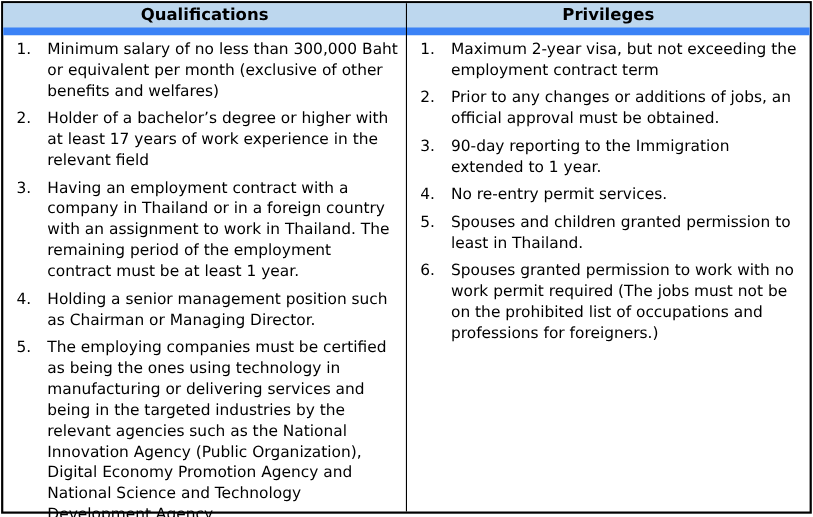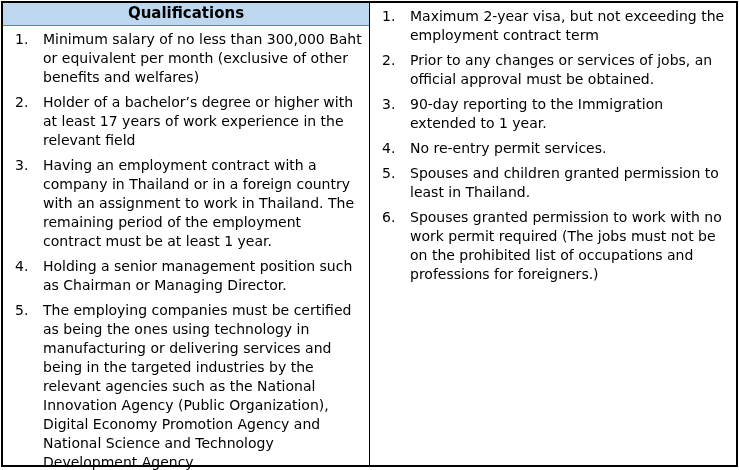--- a/index.html
+++ b/index.html
@@ -26,21 +26,21 @@
     flex: 1 1 50%;
     display: flex;
     flex-direction: column;
     min-width: 0;
   }
   .col + .col {
     border-left: 1px solid #000000;
   }
   .col-header {
     background: var(--header-bg, #BDD7EE);
-    border-bottom: 1px solid #3b82f6;
+    border-bottom: 7px solid #3b82f6;
     text-align: center;
     font-weight: bold;
     font-size: 15px;
     line-height: 19px;
     padding: 1px 0 2px 0;
     flex: 0 0 auto;
   }
   .list {
     flex: 1 1 auto;
     padding: 4px 6px 2px 12px;
@@ -99,31 +99,32 @@
         </div>
         <div class="item">
           <div class="num">5.</div>
           <div class="itembody">
             <p>The employing companies must be certified as being the ones using technology in manufacturing or delivering services and being in the targeted industries by the relevant agencies such as the National Innovation Agency (Public Organization), Digital Economy Promotion Agency and National Science and Technology Development Agency.</p>
           </div>
         </div>
       </div>
   </div>
   <div class="col">
+    <div class="col-header">Privileges</div>
     <div class="list">
         <div class="item">
           <div class="num">1.</div>
           <div class="itembody">
             <p>Maximum 2-year visa, but not exceeding the employment contract term</p>
           </div>
         </div>
         <div class="item">
           <div class="num">2.</div>
           <div class="itembody">
-            <p>Prior to any changes or services of jobs, an official approval must be obtained.</p>
+            <p>Prior to any changes or additions of jobs, an official approval must be obtained.</p>
           </div>
         </div>
         <div class="item">
           <div class="num">3.</div>
           <div class="itembody">
             <p>90-day reporting to the Immigration extended to 1 year.</p>
           </div>
         </div>
         <div class="item">
           <div class="num">4.</div>

